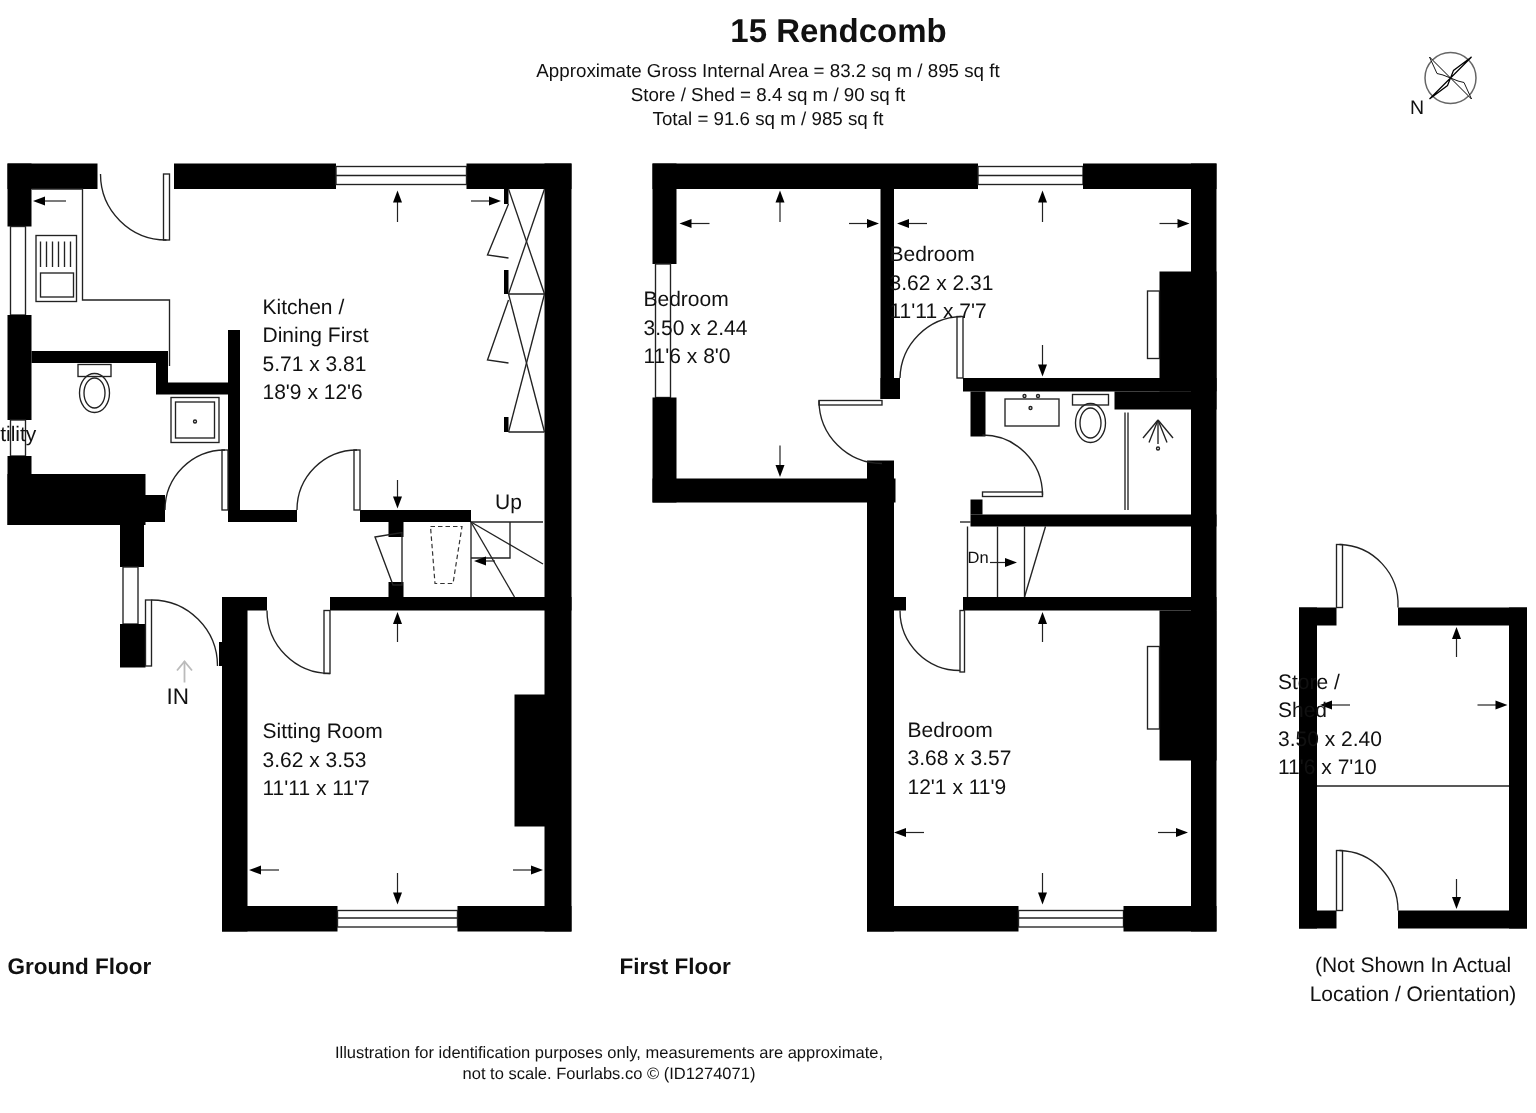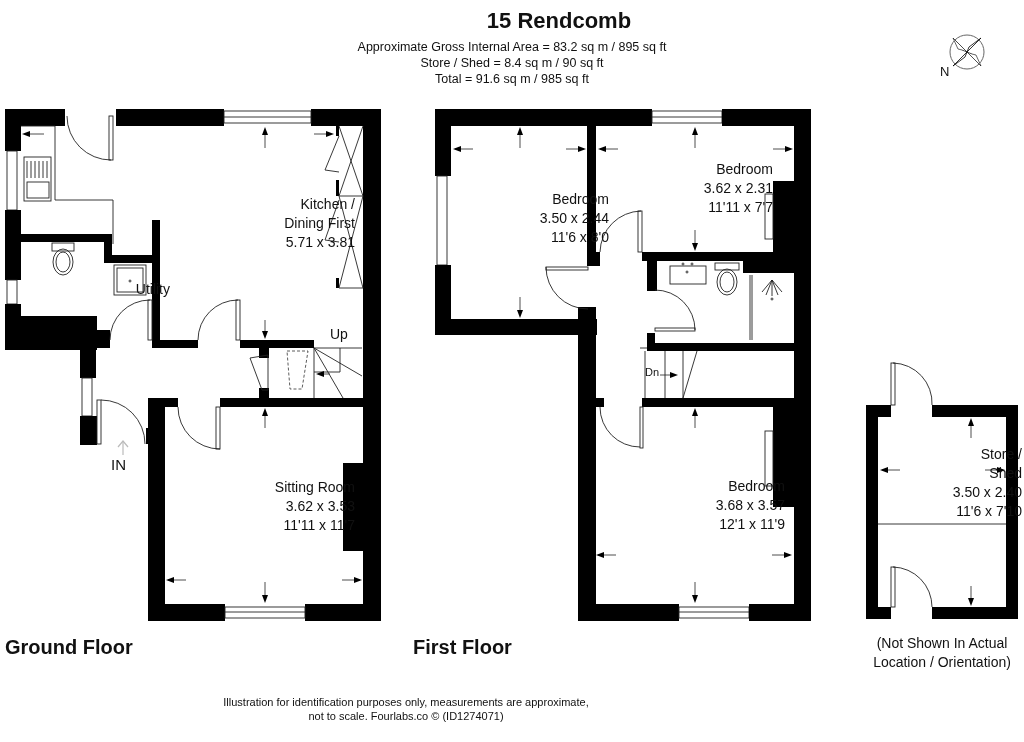--- a/index.html
+++ b/index.html
@@ -1,22 +1,22 @@
 <!DOCTYPE html>
 <html><head>
 <meta charset="utf-8">
 <style>
   html, body { margin: 0; padding: 0; background: #ffffff; }
   body { width: 1024px; height: 742px; position: relative; overflow: hidden;
          font-family: "Liberation Sans", sans-serif; color: #111; }
   .abs { position: absolute; }
   .title { left: 0; width: 1024px; top: 8px; text-align: center; font-weight: bold; font-size: 22px; padding-left: 47px; }
   .area-line { left: 0; width: 1024px; text-align: center; font-size: 12.5px; }
-  .floor-label { font-weight: bold; font-size: 20px; }
-  .room-label { text-align: right; font-size: 14px; line-height: 19px; width: 180px; }
+  .floor-label { font-weight: bold; font-size: 15px; }
+  .room-label { text-align: left; font-size: 14px; line-height: 19px; width: 180px; }
   .note { text-align: center; font-size: 14px; line-height: 19px; }
   .disclaimer { left: 0; width: 812px; text-align: center; font-size: 11px; line-height: 14px; }
   svg { position: absolute; left: 0; top: 0; }
   .w { fill: #000; }
   .ln { stroke: #222; stroke-width: 0.9; fill: none; }
   .lnf { stroke: #222; stroke-width: 0.9; fill: #fff; }
   .dim { stroke: #222; stroke-width: 0.8; fill: none; }
   .arr { fill: #000; }
 </style>
 </head>
@@ -288,20 +288,21 @@
     <polygon class="arr" points="1005,470 997,467 997,473"></polygon>
   </g>
 </svg>
 
 <div class="abs" style="left:940px;top:64px;font-size:13px;">N</div>
 
 <div class="abs room-label" style="left:175px;top:195px;">
   <div>Kitchen /</div>
   <div>Dining First</div>
   <div>5.71 x 3.81</div>
+  <div>18'9 x 12'6</div>
 </div>
 <div class="abs room-label" style="left:-10px;top:280px;">
   <div>Utility</div>
 </div>
 <div class="abs room-label" style="left:175px;top:478px;">
   <div>Sitting Room</div>
   <div>3.62 x 3.53</div>
   <div>11'11 x 11'7</div>
 </div>
 <div class="abs" style="left:330px;top:326px;font-size:14px;">Up</div>

